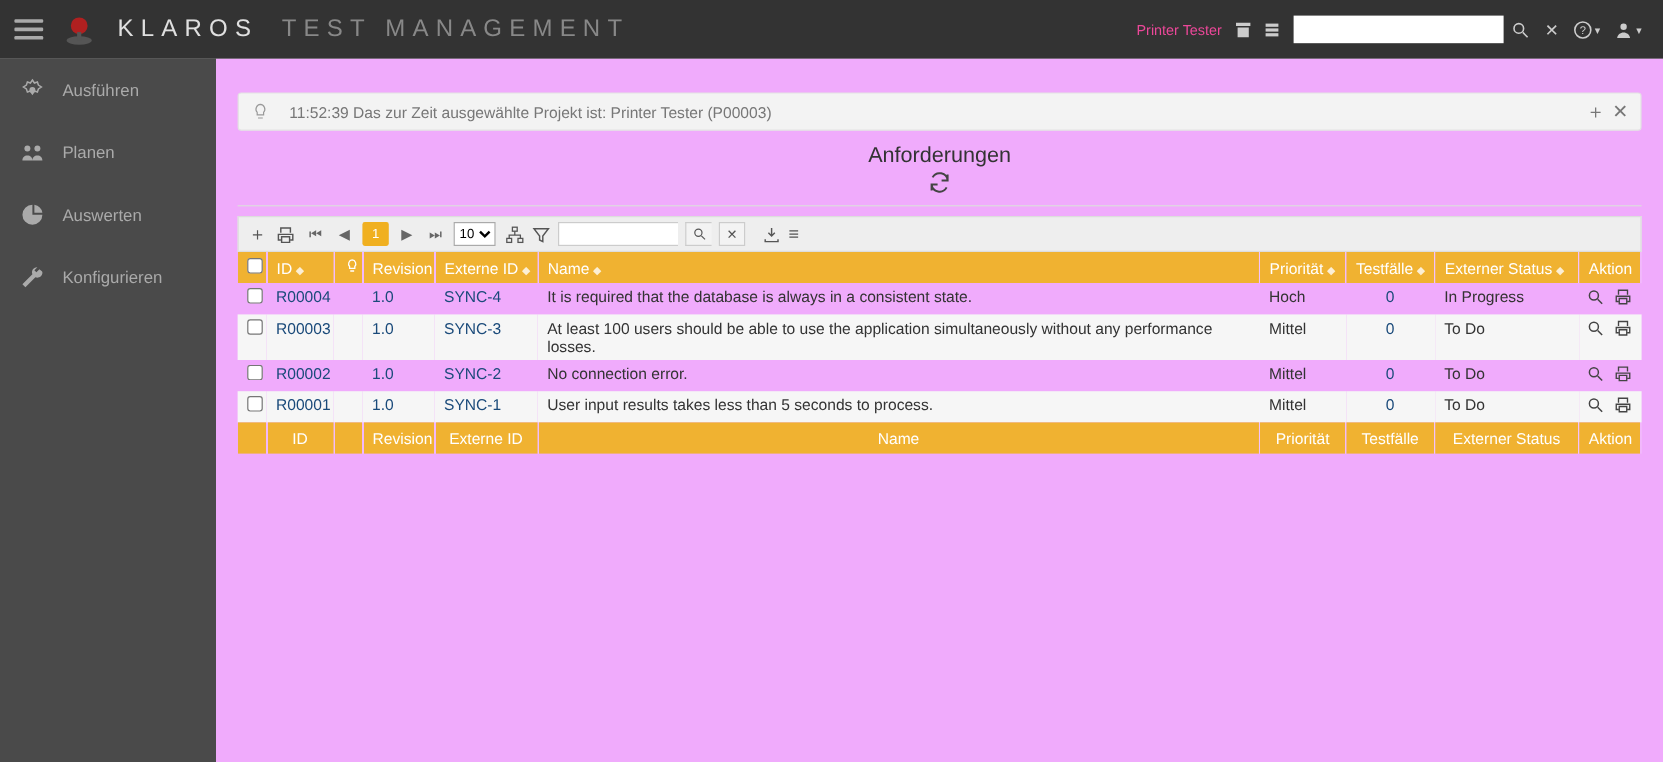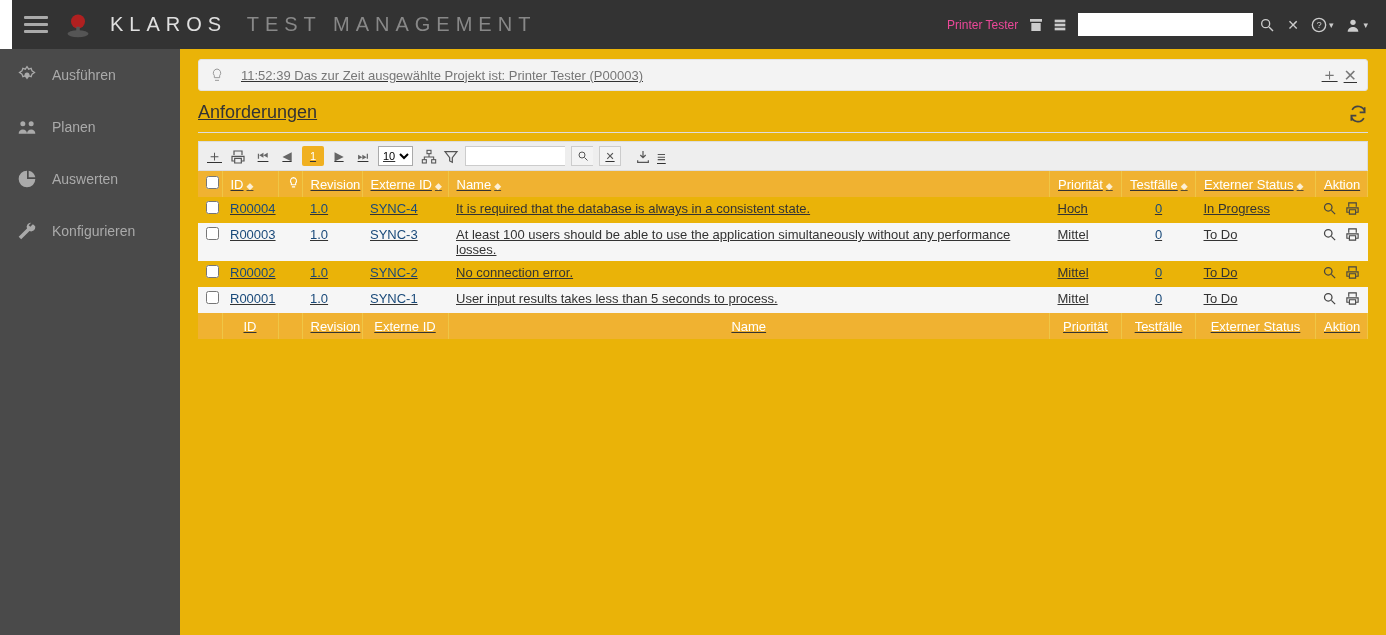--- a/index.html
+++ b/index.html
@@ -13,21 +13,20 @@
       overflow: hidden;
     }
     
     .topbar {
       height: 49px;
       background: #333333;
       display: flex;
       align-items: center;
       padding: 0 12px;
       color: #ccc;
-      margin-left: 12px;
     }
     .hamburger { cursor: pointer; width: 24px; margin-right: 16px; color:#aaa; }
     .hamburger div { height:3px; background:#aaa; margin:4px 0; border-radius:1px; }
     .logo { width:28px; height:28px; margin-right:18px; position:relative; }
     .logo svg { width:100%; height:100%; }
     .app-title { letter-spacing: 6px; font-size:20px; color:#e0e0e0; font-weight:400; }
     .app-title .sub { color:#888; margin-left:8px; }
     .topbar-spacer { flex:1; }
     .proj-label { font-size:12px; color:#ec4899; margin-right:10px; }
     .proj-icons { display:flex; gap:8px; align-items:center; margin-right:10px; }
@@ -38,27 +37,27 @@
 
     
     .layout { display:flex; height:calc(635px - 49px); }
     .sidebar { width:180px; background:#4a4a4a; color:#aaa; display:flex; flex-direction:column; }
     .nav-item { display:flex; align-items:center; height:52px; padding:0 16px; cursor:pointer; gap:14px; font-size:14px; }
     .nav-item.active { background:#333; color:#fff; border-left:4px solid #f0b020; padding-left:12px; }
     .nav-item .ic { width:22px; text-align:center; font-size:17px; }
     .nav-item.active .ic { color:#f0b020; }
 
     
-    .main { flex:1; padding:10px 18px 0 18px; background:#eab308; overflow:auto;text-decoration:underline; }
+    .main { flex:1; padding:28px 18px 0 18px; background:#f0abfc; overflow:auto; }
     .notif-row { display:flex; align-items:center; background:#f3f3f3; border:1px solid #e3e3e3; border-radius:3px; height:32px; padding:0 10px; color:#777; font-size:13px; }
     .notif-row .bulb { margin-right:16px; color:#999; }
     .notif-row .spacer { flex:1; }
     .notif-row .act { cursor:pointer; color:#777; font-size:16px; margin-left:6px; }
 
-    .page-title-row { display:flex; align-items:center; margin:10px 0 8px 0; }
+    .page-title-row { display:flex; align-items:center; margin:10px 0 8px 0;flex-direction:column; }
     .page-title-row h2 { font-size:18px; font-weight:400; color:#333; }
     .page-title-row .spacer { flex:1; }
     .page-title-row .refresh { cursor:pointer; color:#444; font-size:20px; }
 
     .divider { border:0; border-top:1px solid #ddd; margin-bottom:8px; }
 
     .toolbar { height:30px; background:#eee; border:1px solid #ddd; display:flex; align-items:center; gap:8px; padding:0 8px; }
     .toolbar .tb-ic { cursor:pointer; color:#555; font-size:15px; }
     .toolbar .page-info { flex:1; text-align:center; color:#555; font-size:12px; }
     .pager { display:flex; align-items:center; gap:6px; }

